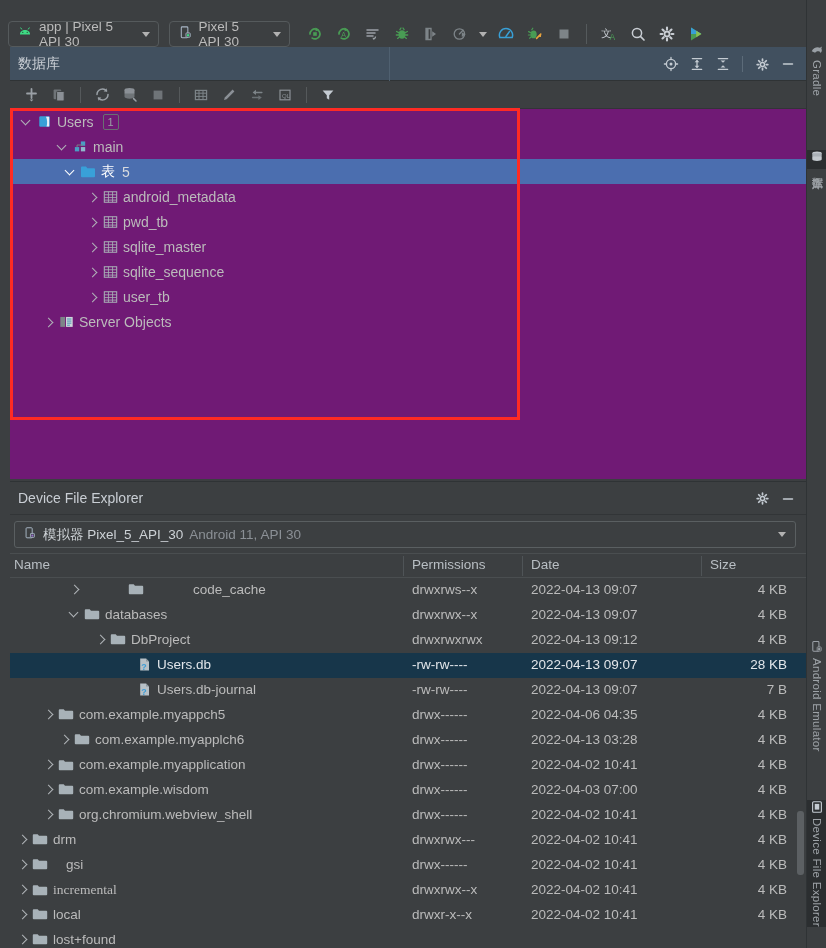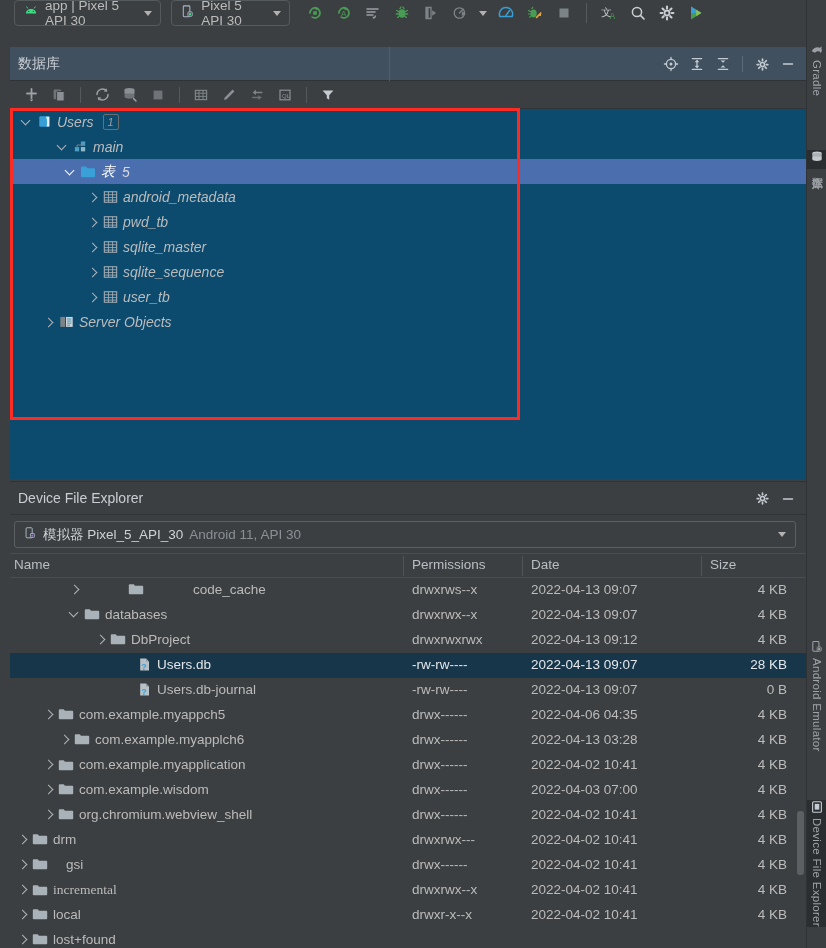--- a/index.html
+++ b/index.html
@@ -10,21 +10,21 @@
     font-size: 13px;
     color: #bbbbbb;
     overflow: hidden;
   }
   #root { position: relative; width: 826px; height: 948px; }
 
   
   .toolbar {
     position: absolute; left: 0; top: 0; width: 709px; height: 47px;
     background: #3c3f41;
-    display: flex; align-items: flex-start; padding-left: 10px;
+    display: flex; align-items: flex-end; padding-left: 4px;
   }
   .run-config, .device-sel {
     height: 26px; border: 1px solid #555a5c; border-radius: 4px;
     display: flex; align-items: center; gap: 6px;
     padding: 0 8px; color: #bbbbbb; font-size: 13.5px;
     background: transparent;
   }
   .run-config { margin-left: 4px; }
   .device-sel { margin-left: 10px; }
   .caret-dn {
@@ -59,21 +59,21 @@
   .hdr-ico { width: 24px; height: 24px; display: flex; align-items: center; justify-content: center; }
   .hdr-sep { width: 1px; height: 16px; background: #5c6b79; margin: 0 5px; }
 
   .db-toolbar {
     height: 28px; background: #3c3f41; display: flex; align-items: center;
     padding-left: 18px; gap: 2px; border-bottom: 1px solid #323537;
   }
   .dbt-ico { width: 26px; height: 24px; display: flex; align-items: center; justify-content: center; }
   .dbt-sep { width: 1px; height: 16px; background: #55595b; margin: 0 6px; }
 
-  .db-tree { position: relative; background: #0c4a6e; height: 370px; font-style: italic; }
+  .db-tree { position: relative; background: #701a75; height: 370px; }
   .trow {
     height: 25px; display: flex; align-items: center;
     color: #bbbbbb; font-size: 14px; white-space: nowrap;
   }
   .trow.sel { background: #4b6eaf; color: #ffffff; }
   .tw { display: inline-block; width: 16px; text-align: center; flex: none; color: #9aa0a6; }
   .chev { display: inline-block; width: 9px; height: 9px; position: relative; }
   .chev::before {
     content: ""; position: absolute; left: 1px; top: 1px;
     width: 6px; height: 6px; border-right: 1.6px solid #b0b4b8;
@@ -619,21 +619,21 @@
                 <svg width="15" height="15" viewBox="0 0 16 16">
                   <path d="M3.4 1.6h6.2l3.2 3.2v9.6H3.4z" fill="#b7c0c6"></path>
                   <path d="M9.6 1.6l3.2 3.2H9.6z" fill="#8d979e"></path>
                   <text x="4.4" y="13.6" font-size="9.5" font-weight="bold" fill="#3b9cd6" font-family="Liberation Sans">?</text>
                 </svg>
               </span>
               <span style="margin-left: 3px;">Users.db-journal</span>
             </div>
             <div class="fperm">-rw-rw----</div>
             <div class="fdate">2022-04-13 09:07</div>
-            <div class="fsize">0 B</div>
+            <div class="fsize">7 B</div>
           </div>
           <div class="frow">
             <div class="fname" style="left: 40px;">
               <span class="fchev"><span class="chev"></span></span>
               <span class="ficon">
                 <svg width="16" height="13" viewBox="0 0 16 13">
                   <path d="M.8 2.2a.9.9 0 0 1 .9-.9h4L7 2.8h7.3a.9.9 0 0 1 .9.9v6.6a.9.9 0 0 1-.9.9H1.7a.9.9 0 0 1-.9-.9z" fill="#a8b2b8"></path>
                 </svg>
               </span>
               <span style="margin-left: 3px;">com.example.myappch5</span>

